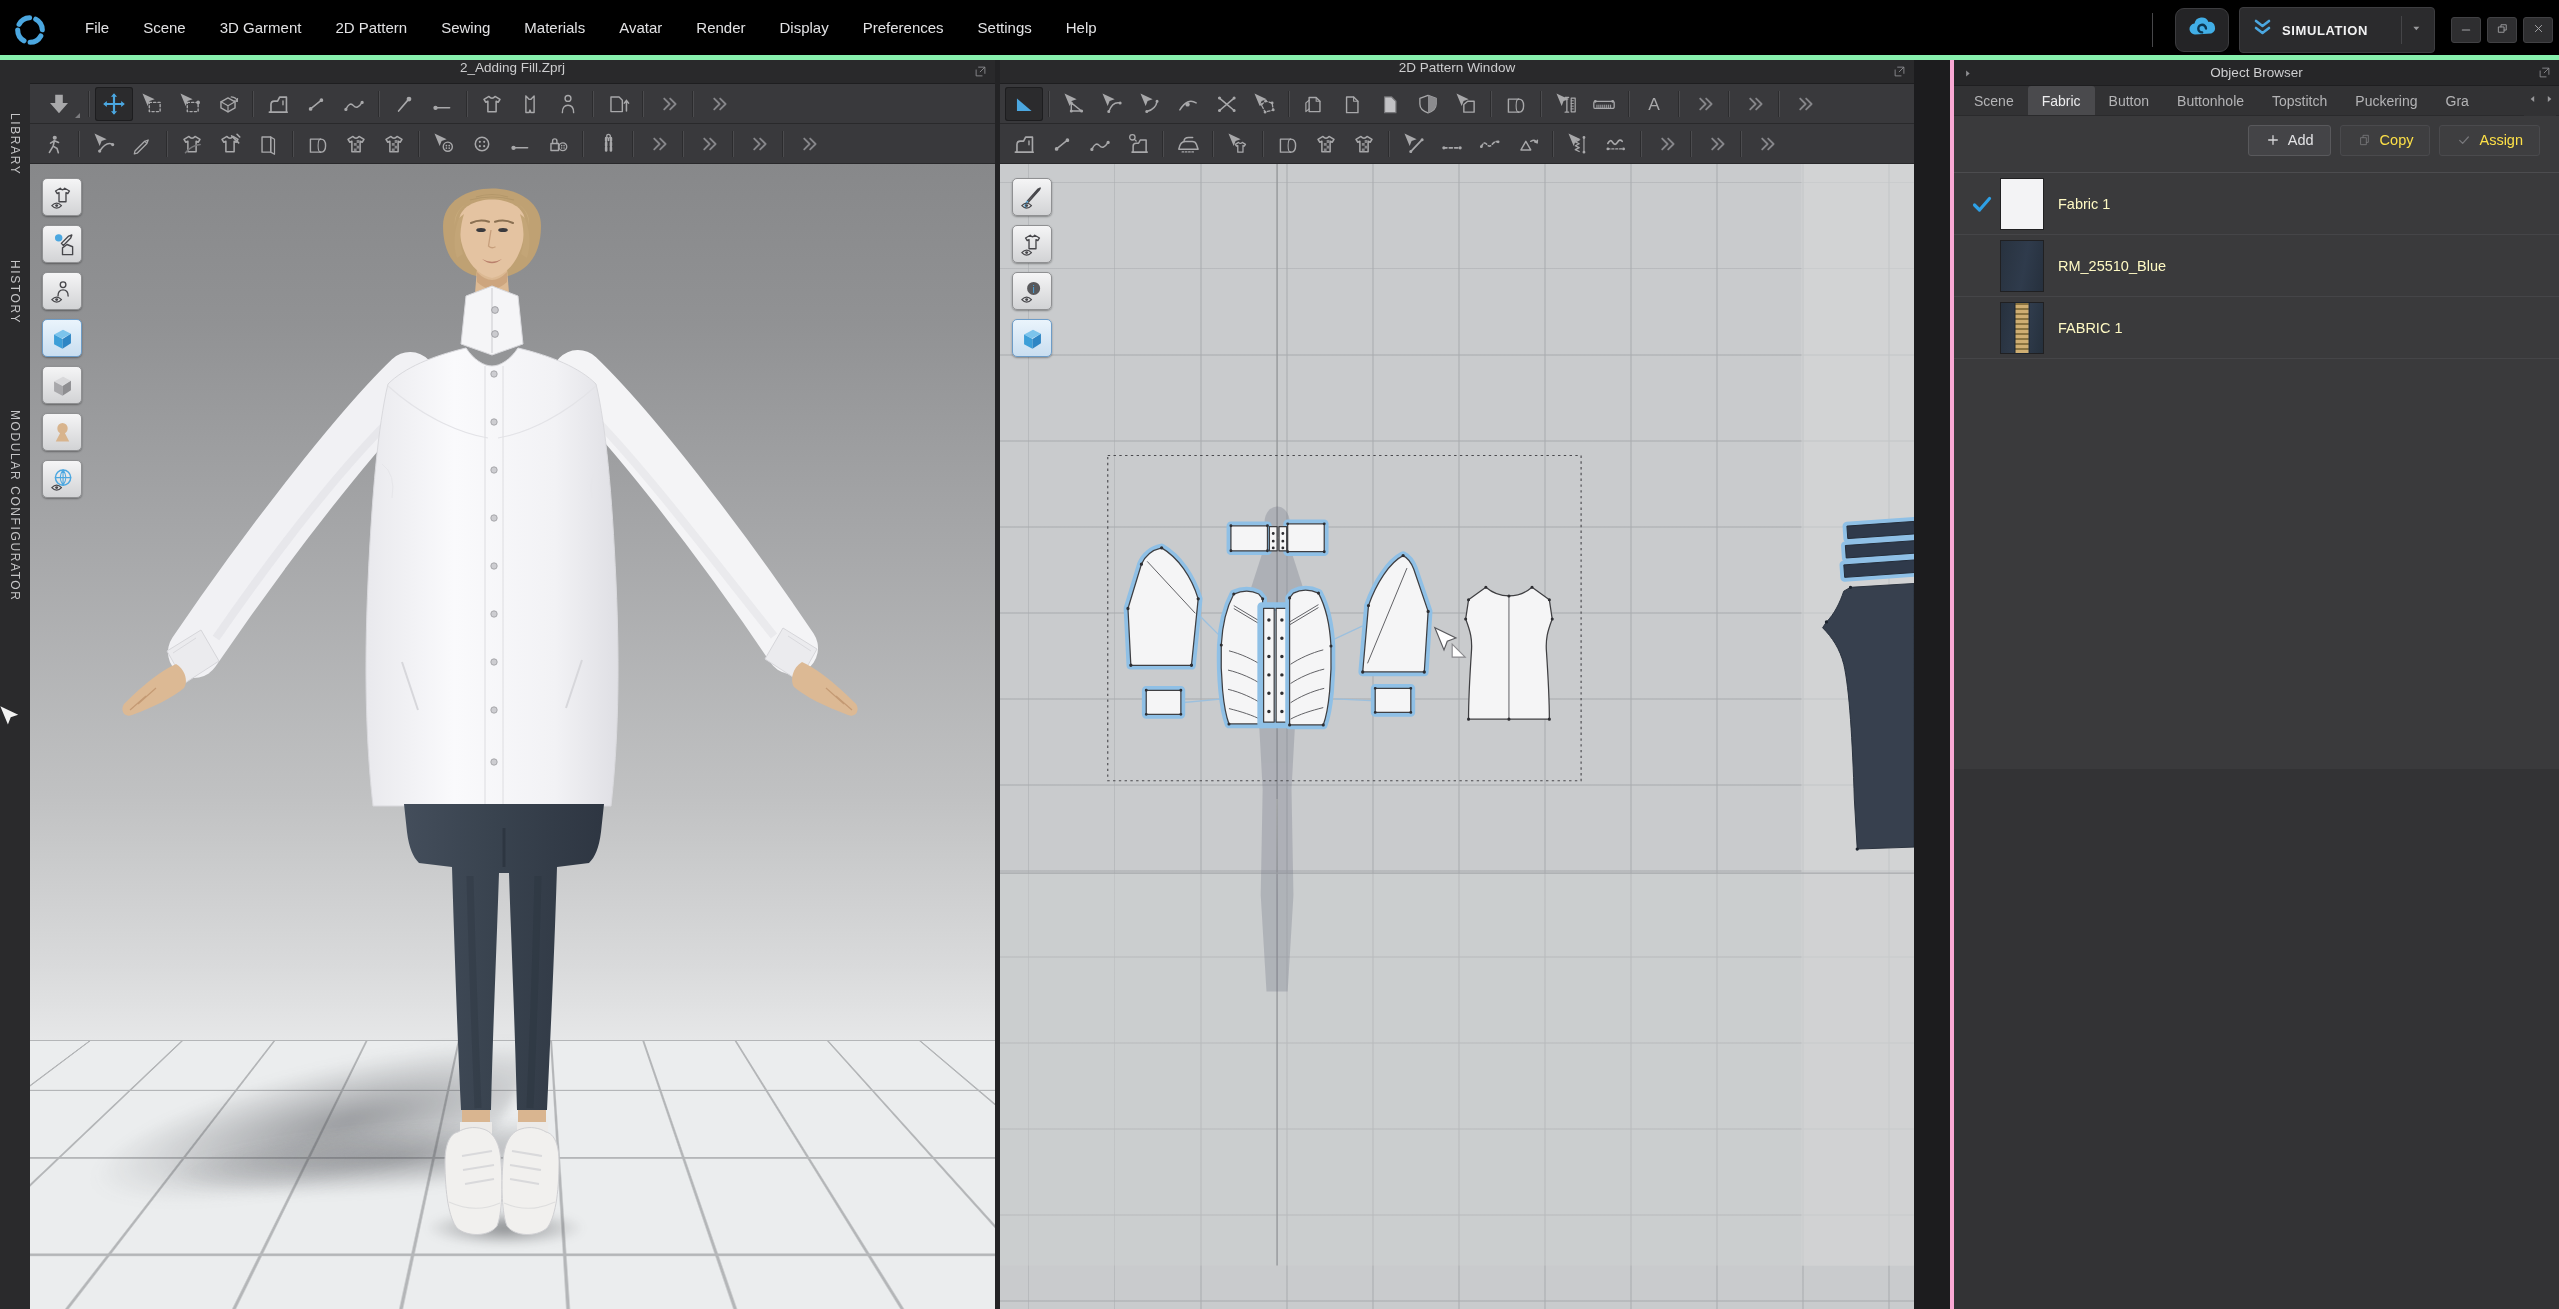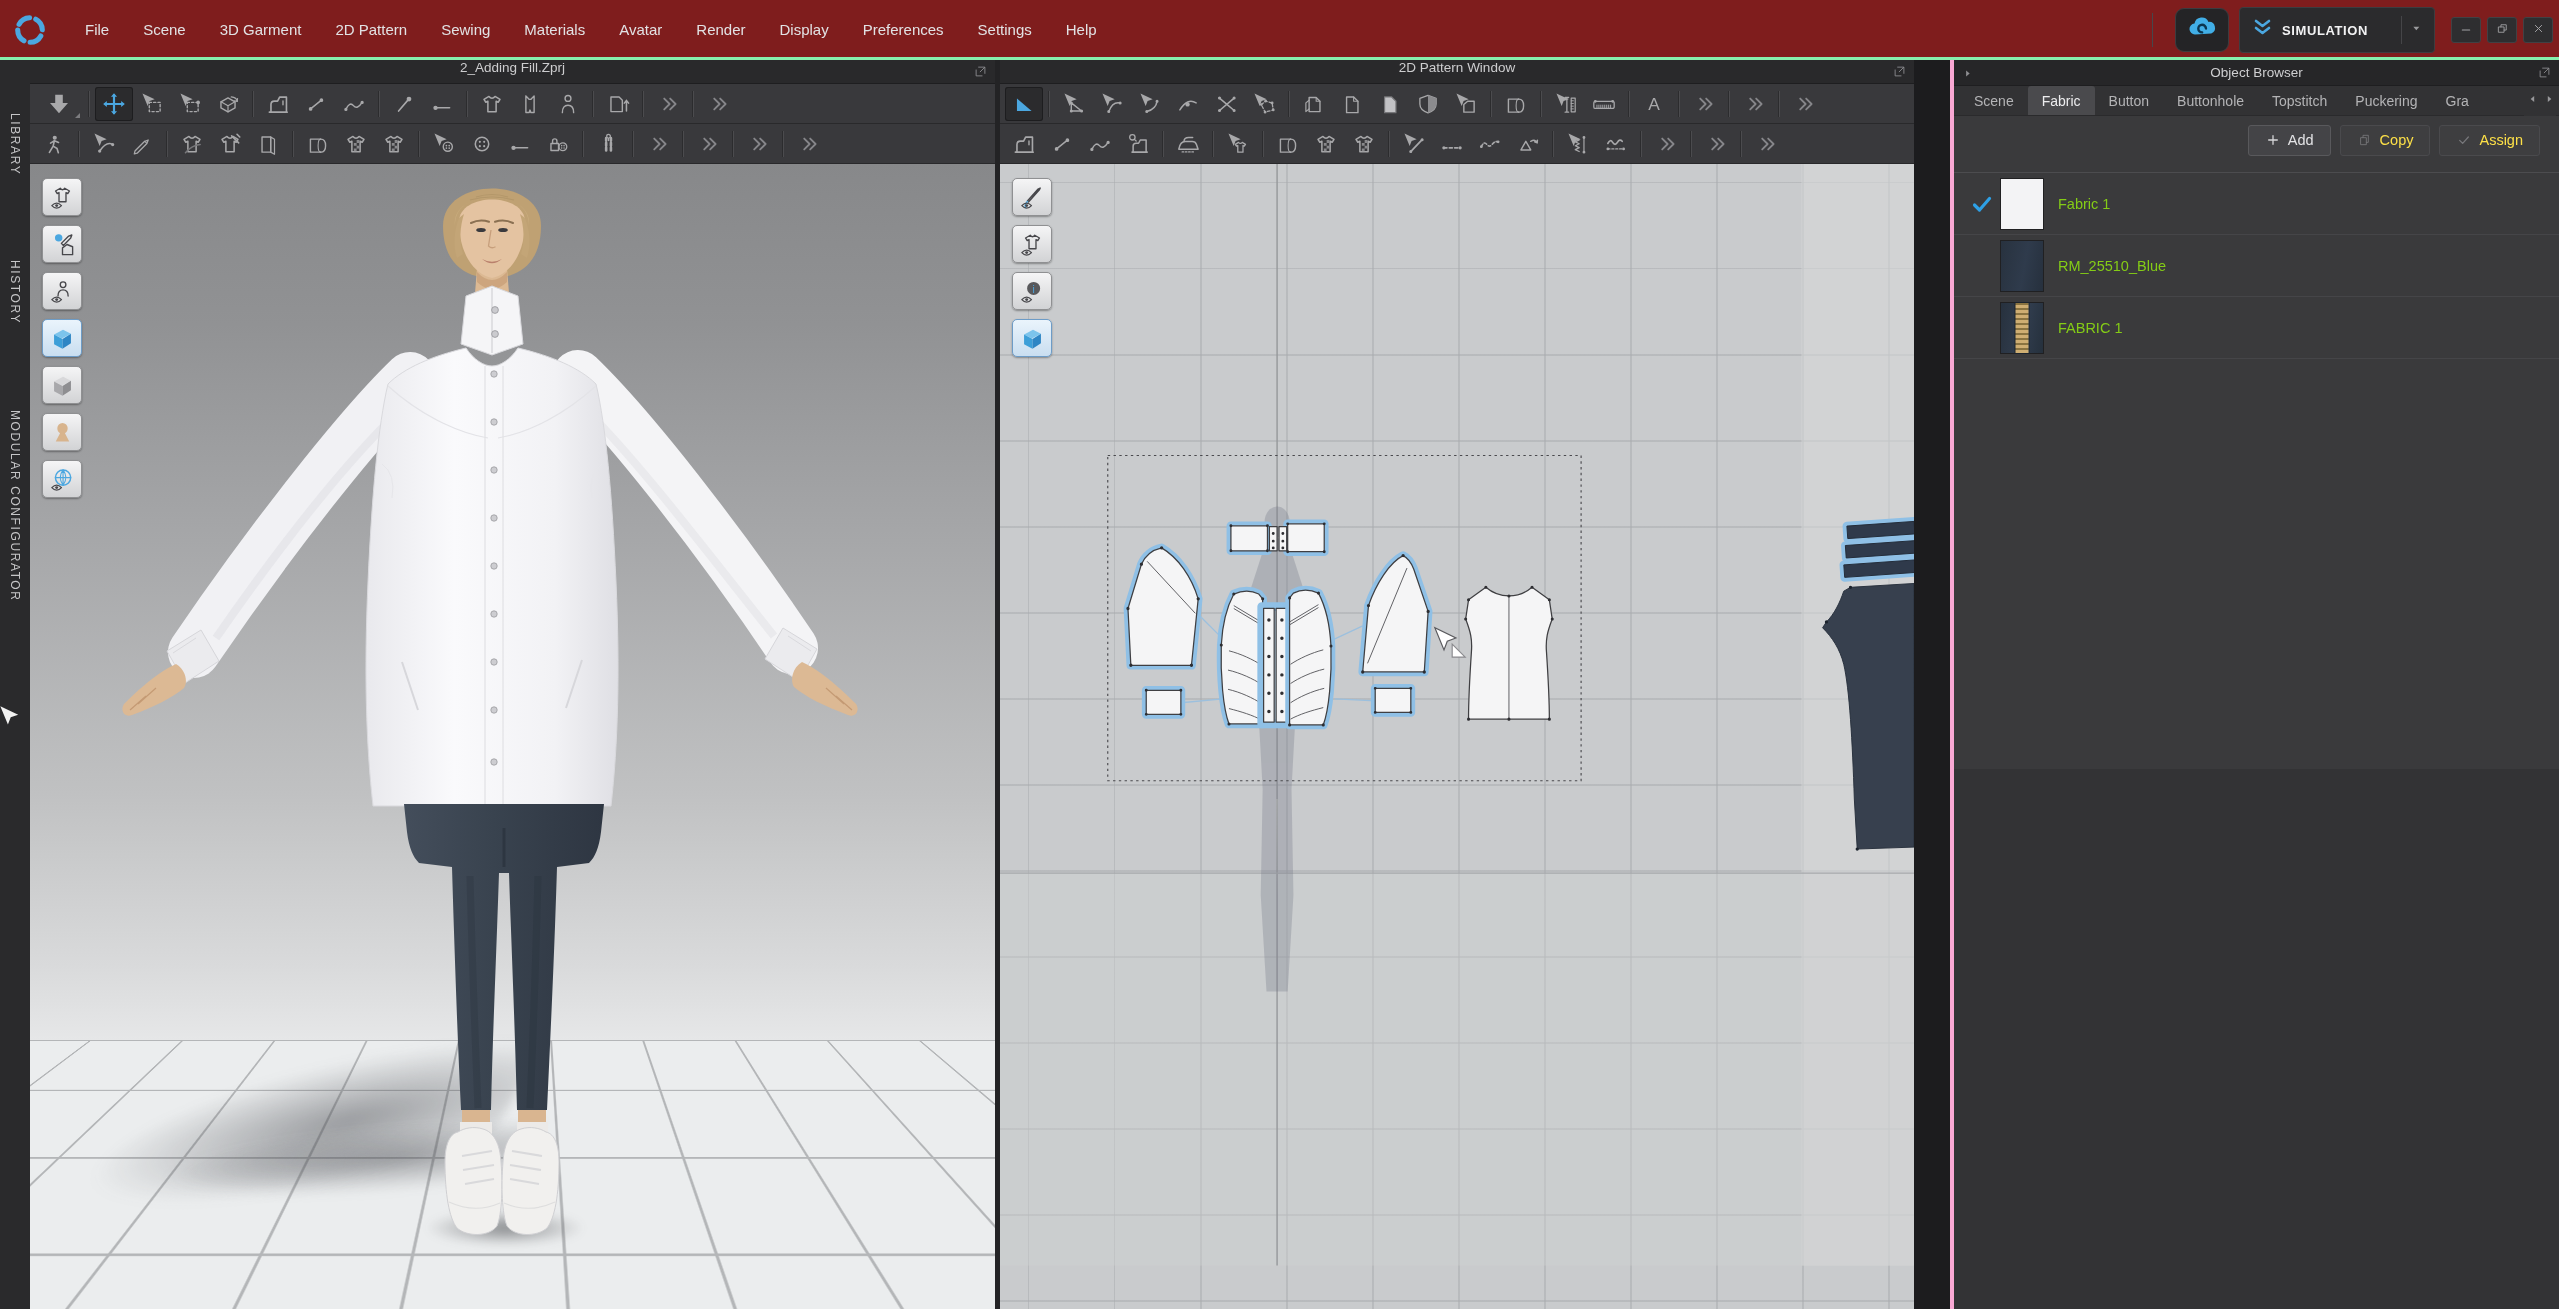--- a/index.html
+++ b/index.html
@@ -1,22 +1,22 @@
 <!DOCTYPE html>
 <html><head>
 <meta charset="utf-8">
 <style>
   html,body{margin:0;padding:0;background:#1c1c1e;}
   body{width:2559px;height:1309px;position:relative;overflow:hidden;
        font-family:"Liberation Sans",sans-serif;-webkit-font-smoothing:antialiased;}
   *{box-sizing:border-box;}
 
   
-  .menubar{position:absolute;left:0;top:0;width:2559px;height:60px;background:#7f1d1d;
-           border-bottom:3px solid #86efac;display:flex;z-index:9;}
+  .menubar{position:absolute;left:0;top:0;width:2559px;height:60px;background:#000000;
+           border-bottom:5px solid #86efac;display:flex;align-items:center;z-index:9;}
   .logo{position:absolute;left:10px;top:10px;width:40px;height:40px;display:flex;align-items:center;justify-content:center;}
   .menu-items{display:flex;margin-left:68px;}
   .menu-item{color:#e2e2e4;font-size:15px;padding:0 17px;line-height:60px;cursor:default;}
   .mb-right{position:absolute;right:0;top:0;height:60px;display:flex;align-items:center;}
   .mb-sep{width:1px;height:34px;background:#47474a;margin-right:22px;}
   .cloud-btn{width:54px;height:44px;border-radius:9px;background:#242426;border:1px solid #3c3c3f;
              display:flex;align-items:center;justify-content:center;margin-right:10px;}
   .sim-btn{width:196px;height:46px;border-radius:4px;background:#2b2b2d;border:1px solid #3d3d40;
            display:flex;align-items:center;padding:0 10px;margin-right:16px;}
   .sim-label{color:#f2f2f3;font-size:13px;font-weight:bold;letter-spacing:.6px;margin:0 10px 0 8px;flex:1;}
@@ -104,21 +104,21 @@
   .abtn.disabled{color:#fde047;background:#3e3e40;border-color:#4a4a4d;}
   .flist{position:absolute;top:112px;left:0;right:0;border-top:1px solid #4c4c4f;}
   .frow{height:62px;display:flex;align-items:center;border-bottom:1px solid #454548;padding-left:10px;}
   .fcheck{width:36px;display:flex;align-items:center;justify-content:center;}
   .fswatch{width:44px;height:52px;border:1px solid #202022;position:relative;flex:0 0 auto;}
   .sw-white{background:#f3f3f5;}
   .sw-navy{background:linear-gradient(100deg,#28323f,#2f3b4c 55%,#26303d);}
   .sw-zipper{background:linear-gradient(100deg,#27313e,#313d4e 55%,#25303c);}
   .sw-zipper:before{content:"";position:absolute;left:50%;top:0;bottom:0;width:13px;transform:translateX(-50%);
         background:repeating-linear-gradient(0deg,#cfae72 0 3px,#8a7340 3px 5px);box-shadow:0 0 0 1px #1c242e;}
-  .flabel{margin-left:14px;color:#84cc16;font-size:14.5px;}
+  .flabel{margin-left:14px;color:#fef9c3;font-size:14.5px;}
   .pe-head{top:682px;}
   .pe-body{position:absolute;top:709px;left:0;right:0;bottom:0;background:#333335;}
 
   .mouse-cursor{position:absolute;left:-4px;top:704px;z-index:20;}
 </style>
 </head>
 <body>
 
 <header class="menubar">
   <div class="logo">

